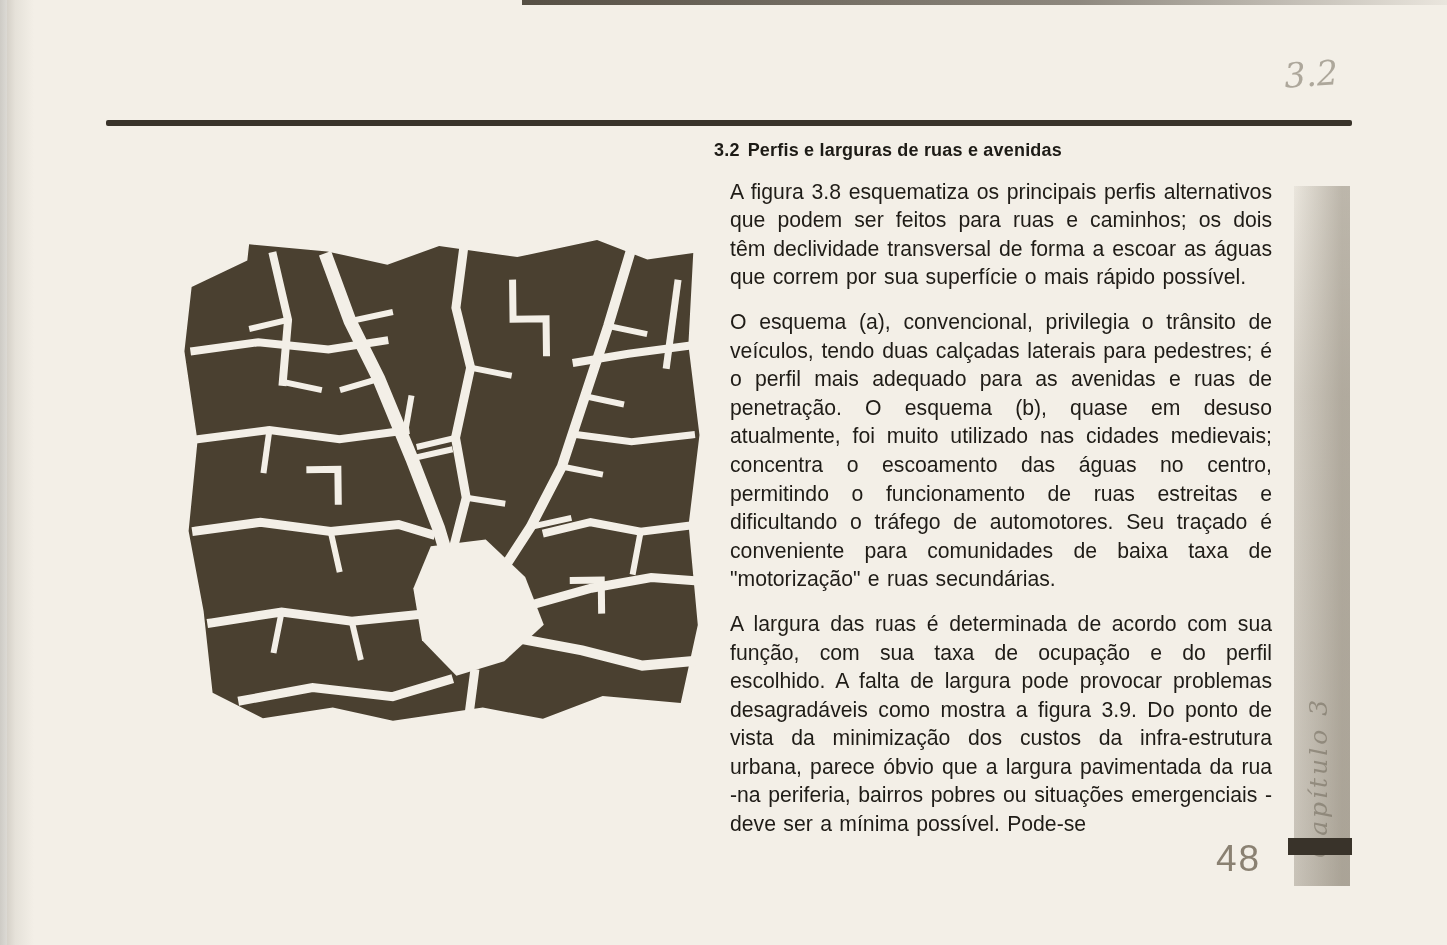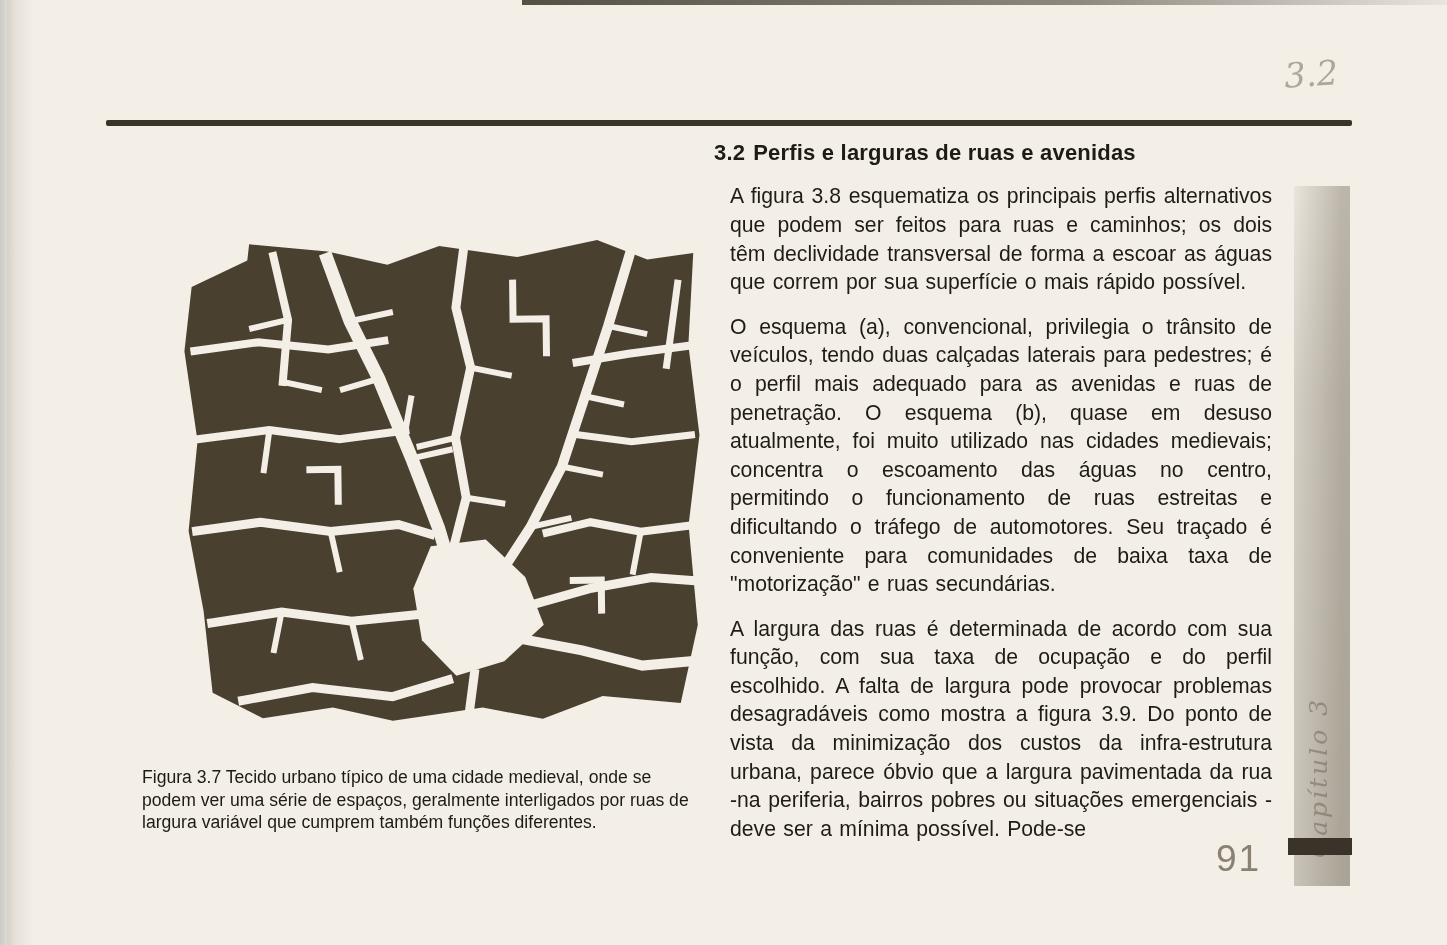--- a/index.html
+++ b/index.html
@@ -23,21 +23,21 @@
   .hand-corner{position:absolute;left:1284px;top:54px;
     font-family:"DejaVu Serif", serif;font-style:italic;
     font-size:34px;color:rgba(150,143,130,0.75);transform:rotate(-4deg);}
   
   .figure{position:absolute;left:140px;top:212px;width:528px;height:503px;transform:rotate(-0.7deg);}
   .figure svg{display:block;width:100%;height:100%;}
   .caption{position:absolute;left:142px;top:766px;width:556px;margin:0;
     font-size:17.6px;line-height:1.28;color:#1d1b16;text-align:left;}
   
   .column{position:absolute;left:714px;top:140px;width:574px;}
-  .column h2{margin:0 0 3px 0;font-size:22px;line-height:1.2;font-weight:700;
+  .column h2{margin:0 0 3px 0;font-size:18px;line-height:1.2;font-weight:700;
     letter-spacing:0.2px;color:#1d1b16;}
   .column h2 .num{margin-right:8px;}
   .column p{margin:16px;font-size:21.2px;line-height:28.6px;text-align:justify;
     color:#1f1c17;word-spacing:1.5px;}
   
   .side-strip{position:absolute;left:1294px;top:186px;width:56px;height:700px;
     background:linear-gradient(to right, rgba(190,184,172,0.10), rgba(139,131,116,0.50) 85%),
                linear-gradient(to bottom, rgba(160,152,138,0.05), rgba(150,142,128,0.30) 30%, rgba(140,132,118,0.40));}
   .hand-side{position:absolute;left:10px;bottom:28px;height:330px;
     writing-mode:vertical-rl;transform:rotate(180deg);
@@ -108,29 +108,28 @@
           <path d="M286,270 L322,276"></path>
           <path d="M226,202 L232,170"></path>
           <path d="M240,386 L248,354"></path>
         </g>
       </g>
 
       <polygon fill="#f3efe7" points="250,318 305,312 344,350 362,398 322,434 274,448 240,412 232,360"></polygon>
     </svg>
   </figure>
 
-  <p class="caption">Figura 3.7 Tecido urbano típico de uma cidade medieval, onde se podem ver uma série de espaços, geralmente interligados por ruas de largura variável que cumprem também funções diferentes.</p>
 
   <div class="column">
     <h2><span class="num">3.2</span><span>Perfis e larguras de ruas e avenidas</span></h2>
     <p>A figura 3.8 esquematiza os principais perfis alternativos que podem ser feitos para ruas e caminhos; os dois têm declividade transversal de forma a escoar as águas que correm por sua superfície o mais rápido possível.</p>
     <p>O esquema (a), convencional, privilegia o trânsito de veículos, tendo duas calçadas laterais para pedestres; é o perfil mais adequado para as avenidas e ruas de penetração. O esquema (b), quase em desuso atualmente, foi muito utilizado nas cidades medievais; concentra o escoamento das águas no centro, permitindo o funcionamento de ruas estreitas e dificultando o tráfego de automotores. Seu traçado é conveniente para comunidades de baixa taxa de "motorização" e ruas secundárias.</p>
     <p>A largura das ruas é determinada de acordo com sua função, com sua taxa de ocupação e do perfil escolhido. A falta de largura pode provocar problemas desagradáveis como mostra a figura 3.9. Do ponto de vista da minimização dos custos da infra-estrutura urbana, parece óbvio que a largura pavimentada da rua -na periferia, bairros pobres ou situações emergenciais - deve ser a mínima possível. Pode-se</p>
   </div>
 
   <div class="side-strip">
     <span class="hand-side">Capítulo 3</span>
   </div>
 
   <div class="pagenum-bar"></div>
-  <div class="pagenum">91</div>
+  <div class="pagenum">48</div>
 
 </div>
 
 </body></html>

